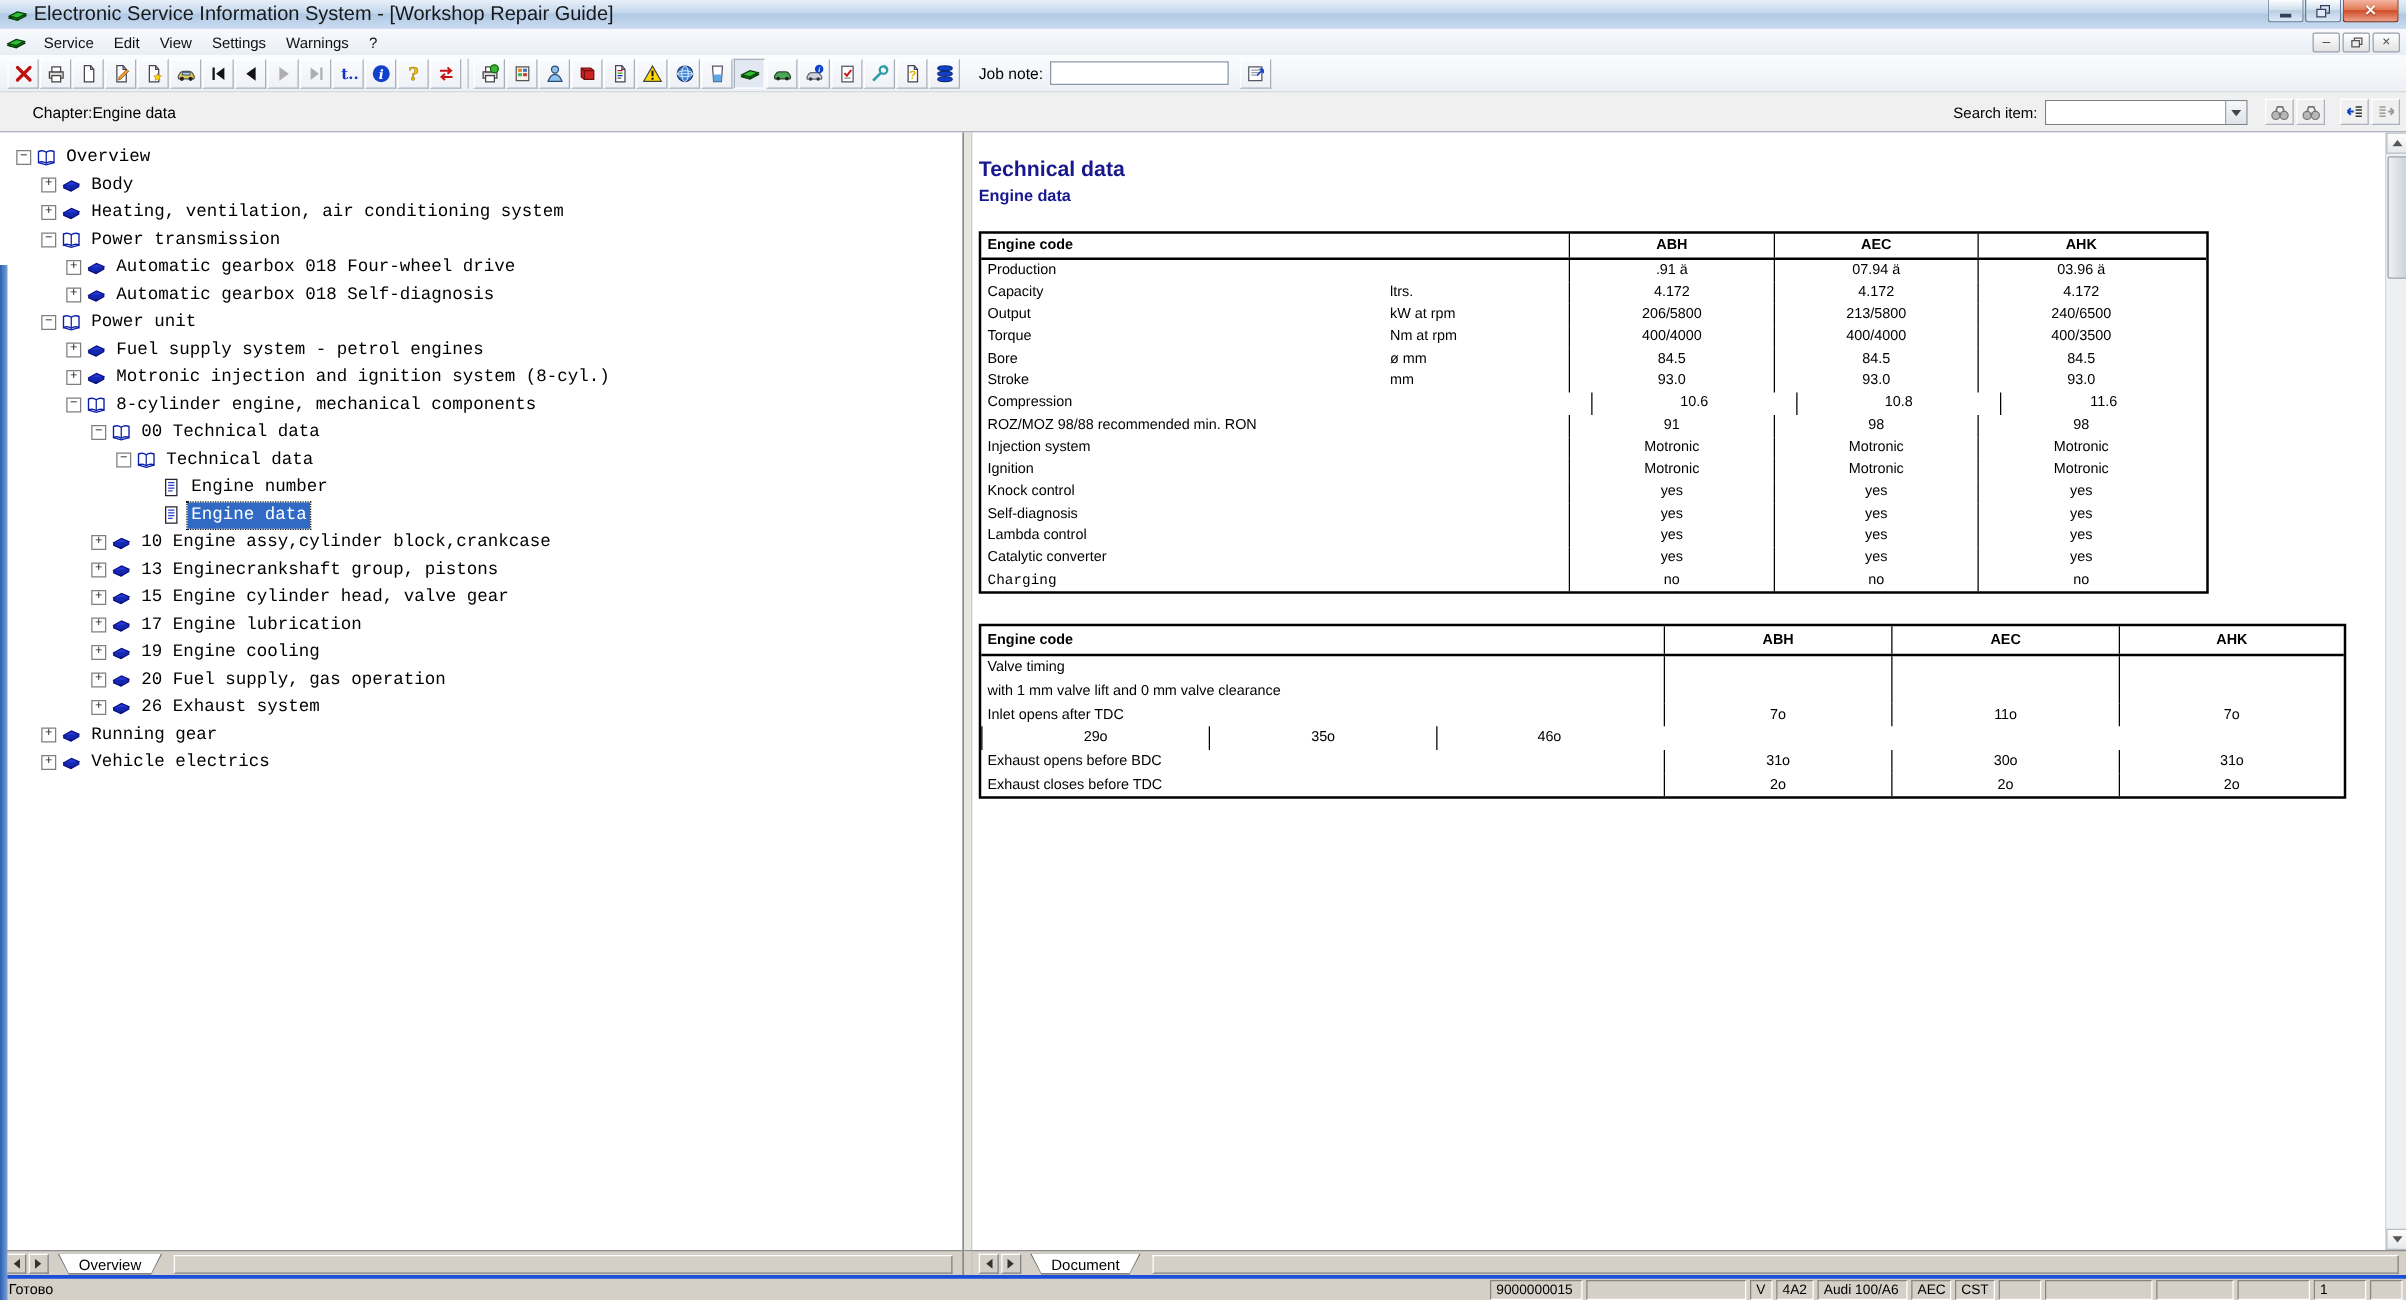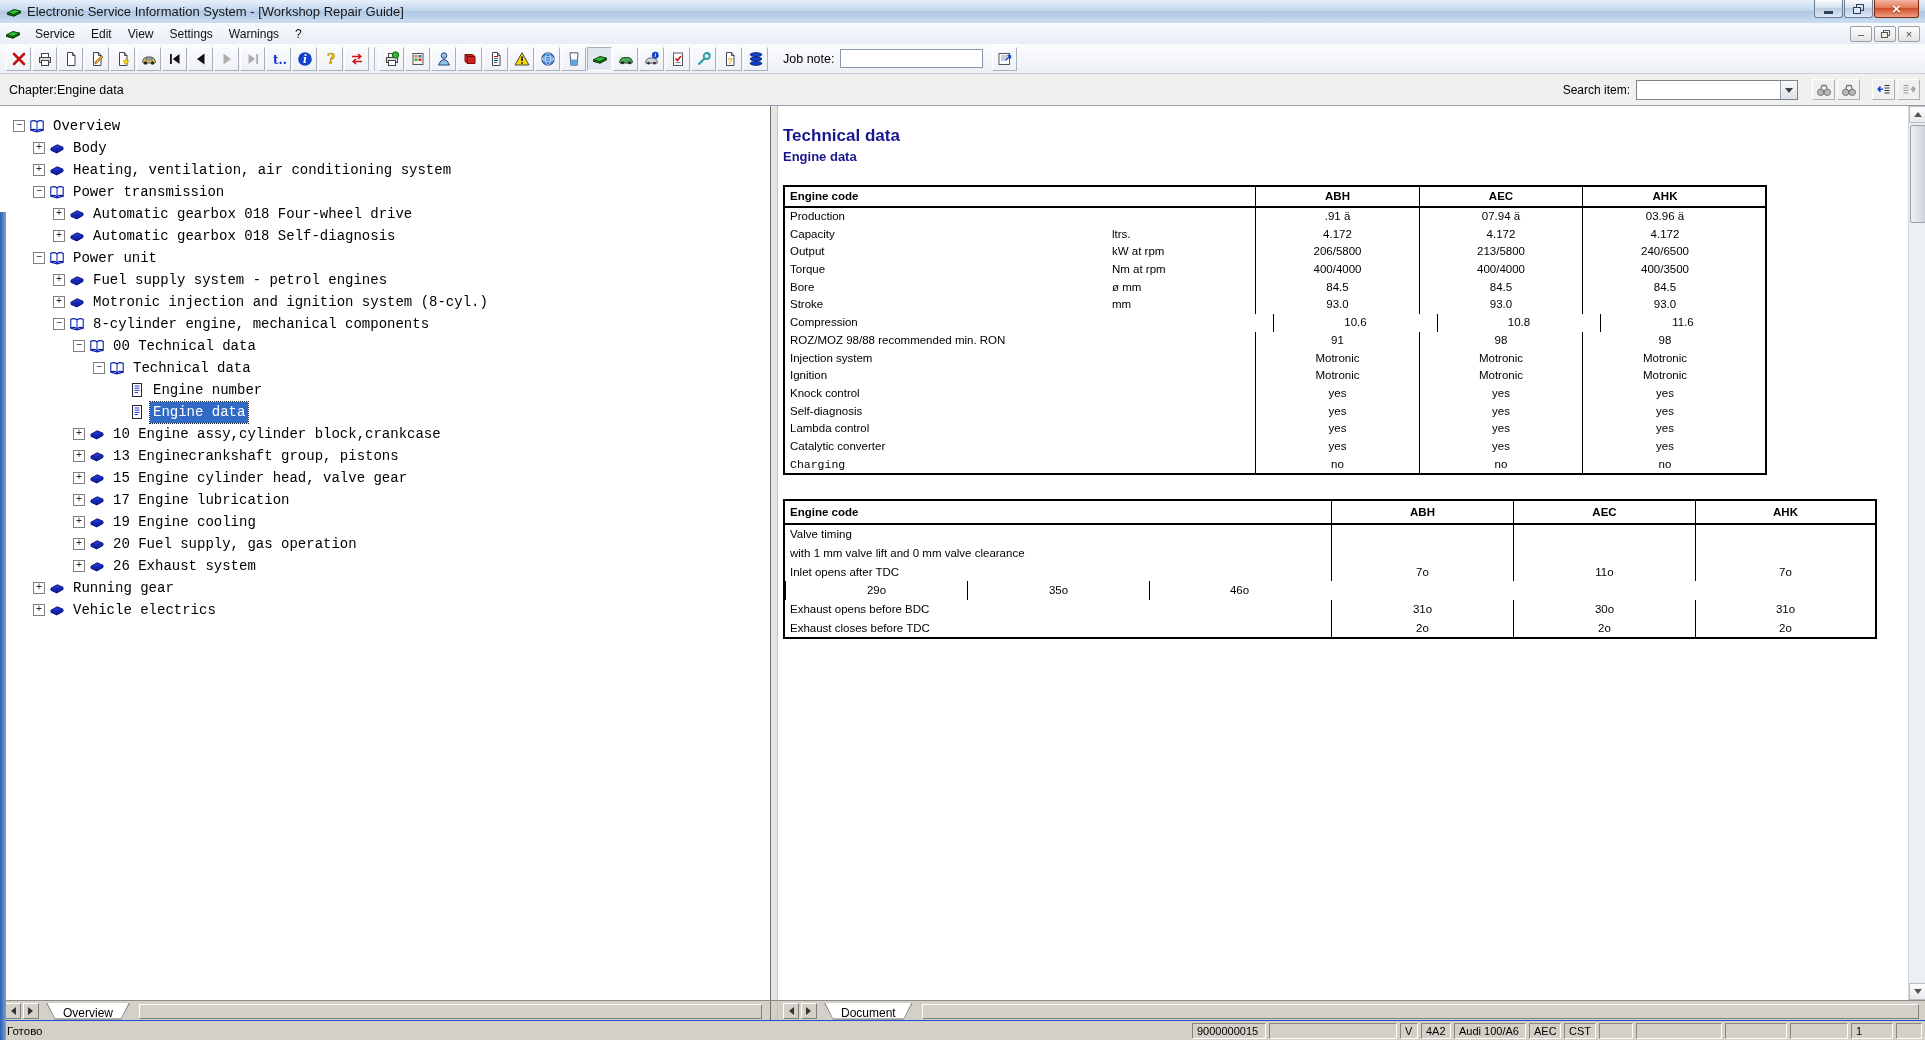--- a/index.html
+++ b/index.html
@@ -3,21 +3,21 @@
 <meta charset="utf-8">
 <style>
   html,body{margin:0;padding:0}
   body{width:1925px;height:1040px;overflow:hidden;position:relative;background:#fff;
        font-family:"Liberation Sans",sans-serif;-webkit-font-smoothing:antialiased}
   
   #titlebar{position:absolute;left:0;top:0;right:0;height:23px;
     background:linear-gradient(#e7f0fa,#c3d7ec 45%,#b0c8e4 50%,#cbddf1);
     border-bottom:1px solid #8fa8c4;display:flex;align-items:center}
   #app-icon{width:16px;height:16px;margin:0 5px 0 6px;flex:none}
-  #title-text{font-size:13px;color:#181818}
+  #title-text{font-size:16px;color:#181818}
   #caption{position:absolute;top:0;right:6px;display:flex}
   .cap{width:29px;height:18px;border:1px solid #6d7f96;border-top:0;border-radius:0 0 3px 3px;
     background:linear-gradient(#fbfdfe,#d3dfee 45%,#bccde2 50%,#dde9f6);
     display:flex;align-items:center;justify-content:center;margin-left:1px;padding:0}
   .cap.close{width:45px;background:linear-gradient(#f3b5a3,#e27a56 45%,#cf4e2a 50%,#eea087);border-color:#7e2b13}
   .g-min{width:9px;height:3px;background:#30405a;margin-top:7px}
   .g-res{position:relative;width:11px;height:10px}
   .g-res::before{content:"";position:absolute;right:0;top:0;width:6px;height:5px;border:1px solid #30405a}
   .g-res::after{content:"";position:absolute;left:0;bottom:0;width:6px;height:5px;border:1px solid #30405a;background:#dfe9f5}
   .g-x{color:#fff;font-weight:bold;font-size:13px;line-height:14px;font-family:"DejaVu Sans",sans-serif;text-shadow:0 1px 1px #80331c}
@@ -44,21 +44,21 @@
   .tb-btn.pressed{border-color:#a9b1bd #ffffff #ffffff #a9b1bd;background:#e2e8f2}
   .tb-sep{width:1px;height:24px;background:#b7bdc9;margin:0 4px;flex:none}
   .ico{width:16px;height:16px;display:block}
   #job-note{display:flex;align-items:center;margin-left:14px}
   #job-note-label{font-size:12.5px;margin-right:6px}
   #job-note-input{width:135px;height:17px;border:1px solid #8a97a8;font-size:12px;padding:0 3px}
   #job-note-open{margin-left:9px}
   
   #chapterbar{position:absolute;top:74px;left:0;right:0;height:32px;background:#f0f0f0;
     border-bottom:1px solid #98a0ab;display:flex;align-items:center;box-sizing:border-box}
-  #chapter-label{font-size:12.5px;padding-left:9px}
+  #chapter-label{font-size:12.5px;padding-left:26px}
   #search-area{margin-left:auto;display:flex;align-items:center;padding-right:5px}
   #search-label{font-size:12px;margin-right:6px}
   #search-combo{width:162px;height:20px;background:#fff;border:1px solid #7a828c;display:flex;box-sizing:border-box;margin-right:12px}
   #search-input{flex:1;border:0;outline:none;font-size:12px;padding:0 3px;min-width:0}
   #combo-btn{width:17px;background:linear-gradient(#f7f8f9,#dfe3e8);border:0;border-left:1px solid #9aa2ac;
     display:flex;align-items:center;justify-content:center;padding:0}
   .tri-down{width:0;height:0;border:4px solid transparent;border-top:5px solid #444;margin-top:5px}
   .cb-btn{width:23px;height:21px;display:flex;align-items:center;justify-content:center;padding:0;
     border:1px solid;border-color:#ffffff #a9b1bd #a9b1bd #ffffff;background:#f0f0f0;margin-left:2px}
   .cb-gap{width:10px}
@@ -112,21 +112,21 @@
   .tri-l{width:0;height:0;border:4px solid transparent;border-right:5px solid #333;margin-right:3px}
   .tri-r{width:0;height:0;border:4px solid transparent;border-left:5px solid #333;margin-left:3px}
   .tab{position:relative;height:17px;margin-left:7px;padding:0 17px;flex:none}
   .tab .bg{position:absolute;inset:0;background:#6f6f6f;clip-path:polygon(0 0,100% 0,calc(100% - 9px) 100%,9px 100%)}
   .tab .bg::after{content:"";position:absolute;left:1px;right:1px;top:0;bottom:1px;background:#fff;
     clip-path:polygon(0 0,100% 0,calc(100% - 8px) 100%,8px 100%)}
   .tab .lb{position:relative;font-size:12px;line-height:16px;z-index:1}
   .track{flex:1;height:13px;margin:0 4px 0 9px;background:#d4d0c8;border:1px solid;border-color:#fff #808080 #808080 #fff}
   
   #statusbar{position:absolute;top:1020px;left:0;right:0;height:20px;background:#d4d0c8;
-    border-top:1px solid #1d4ed8;display:flex;align-items:center;box-sizing:border-box;padding:0 3px}
+    border-top:3px solid #1d4ed8;display:flex;align-items:center;box-sizing:border-box;padding:0 3px}
   #status-ready{font-size:11.5px;padding-left:4px}
   #status-segments{margin-left:auto;display:flex}
   .seg{height:16px;border:1px solid;border-color:#8a867e #ffffff #ffffff #8a867e;margin-left:3px;
     font-size:11px;line-height:14px;padding:0 4px;box-sizing:border-box;overflow:hidden;white-space:nowrap;flex:none}
 </style>
 </head>
 <body>
 
 <div id="titlebar">
   <span id="app-icon"><svg width="16" height="16" viewBox="0 0 16 16">

